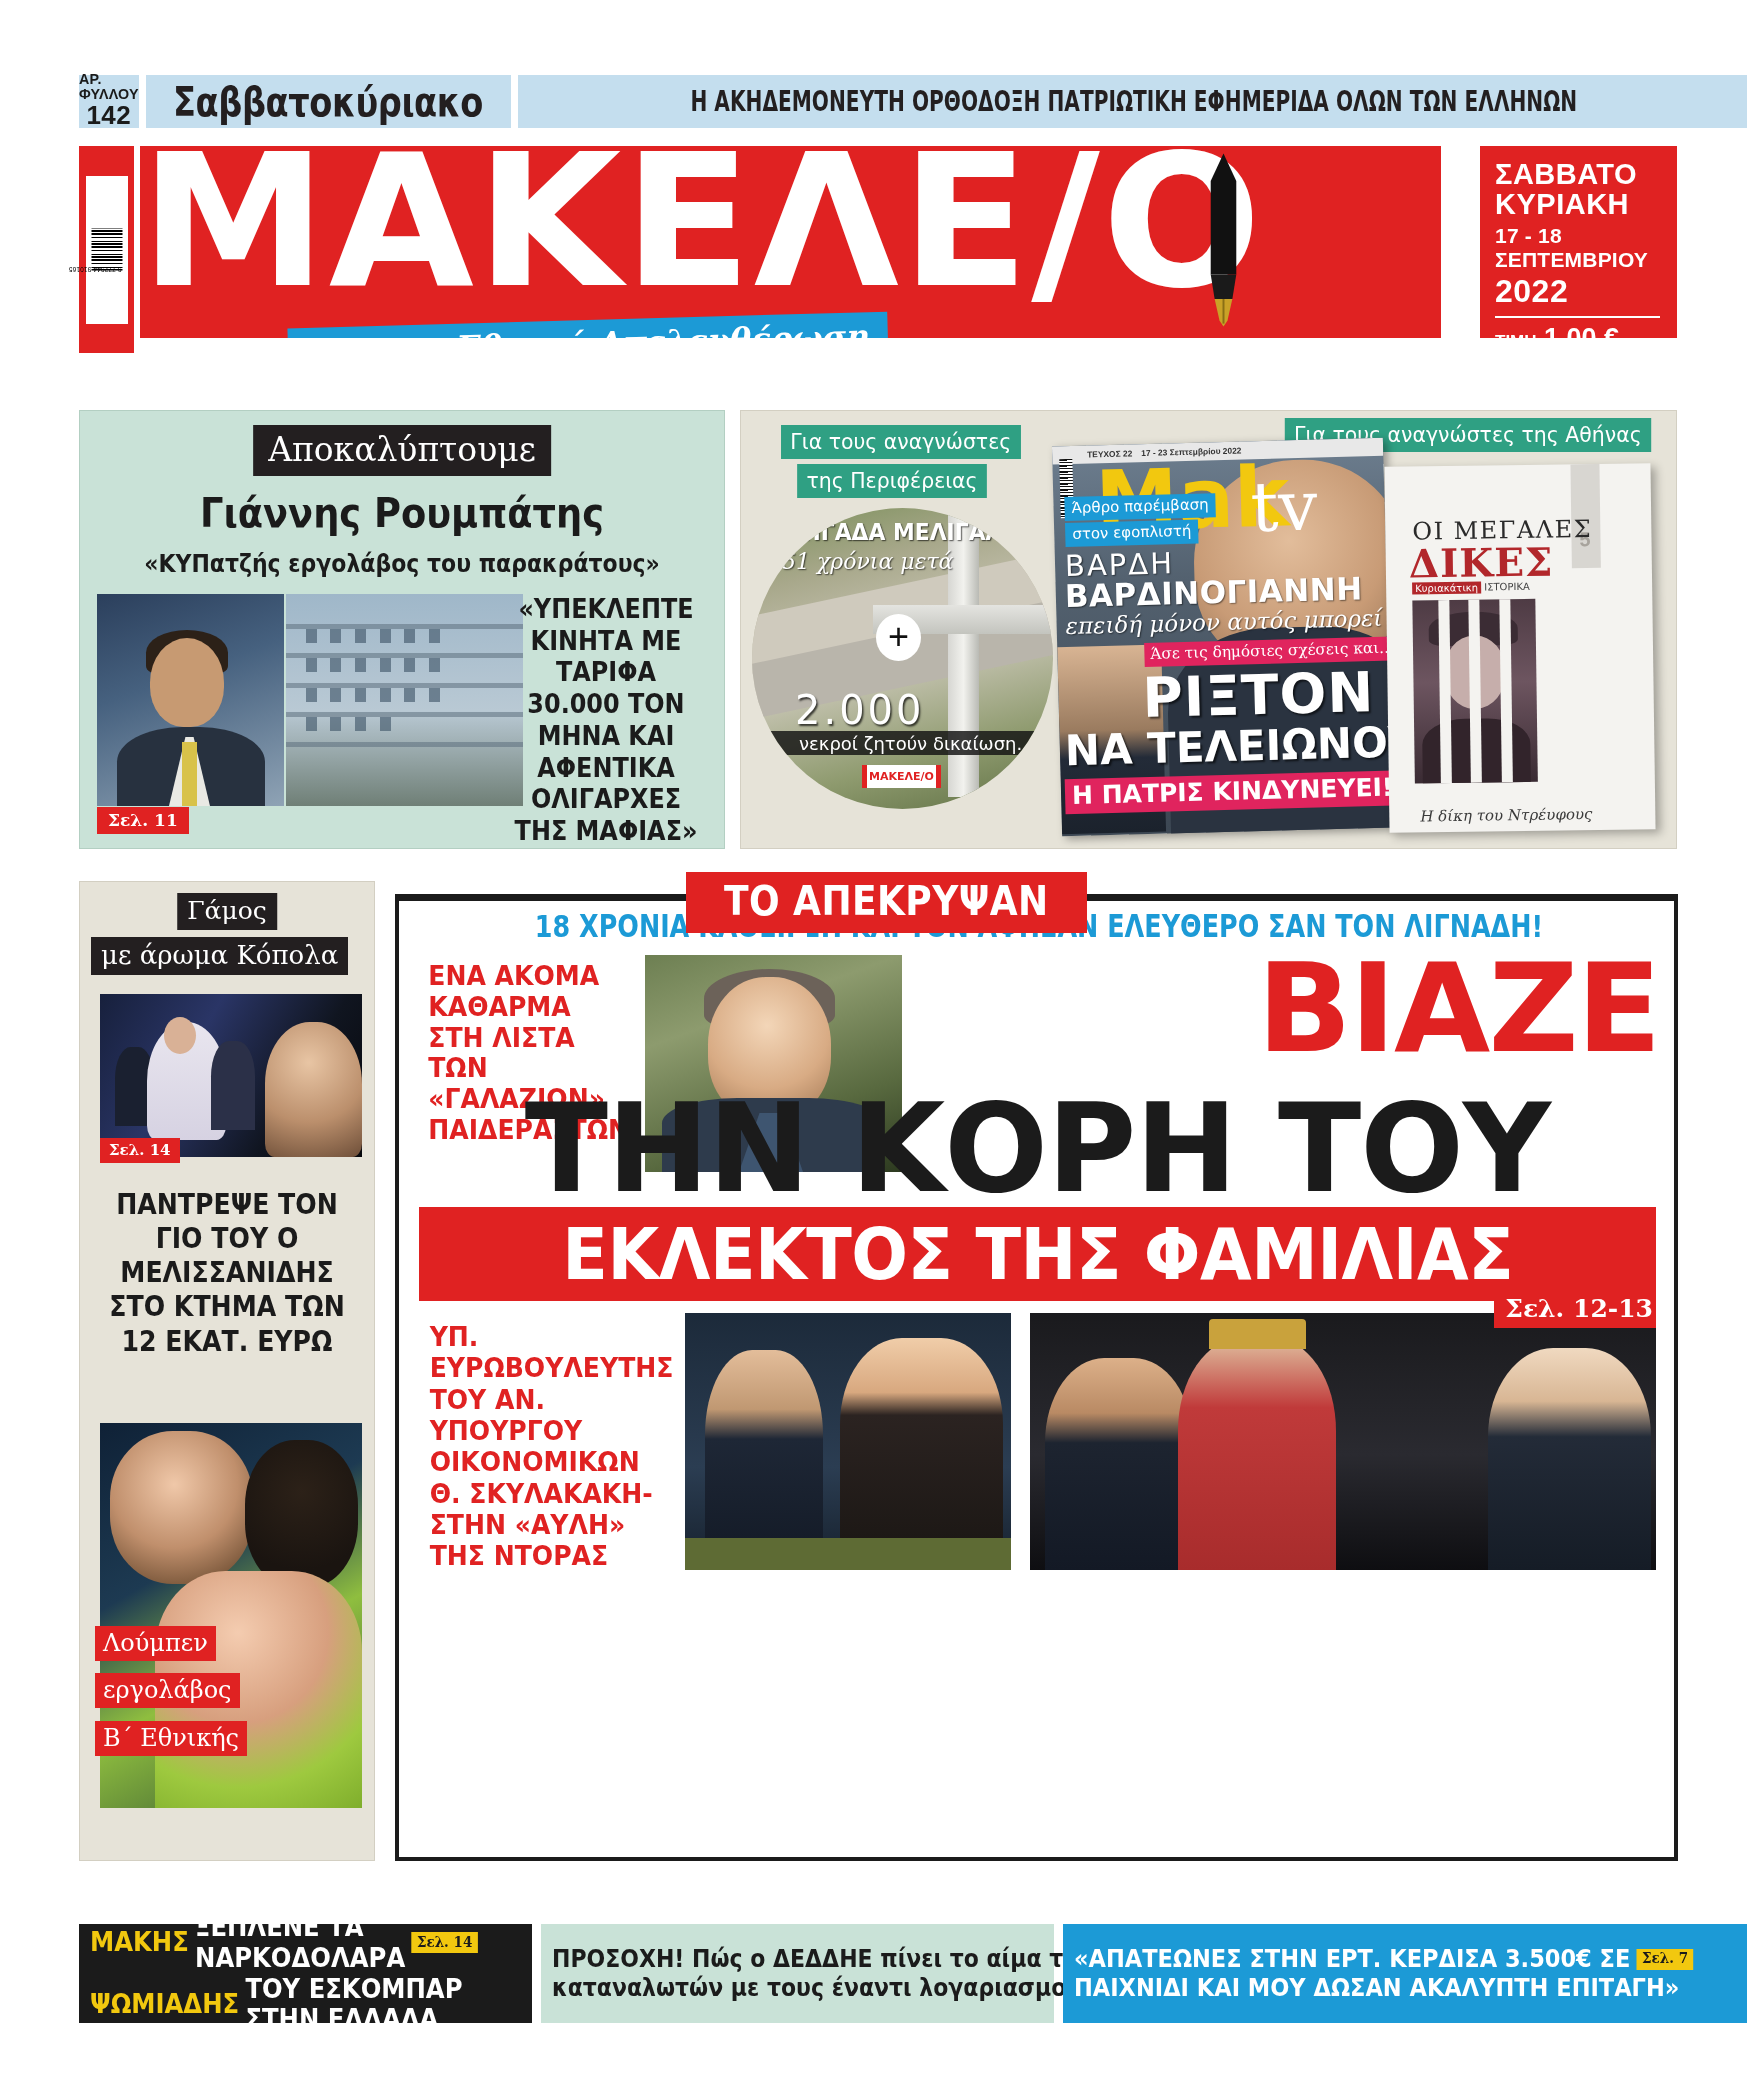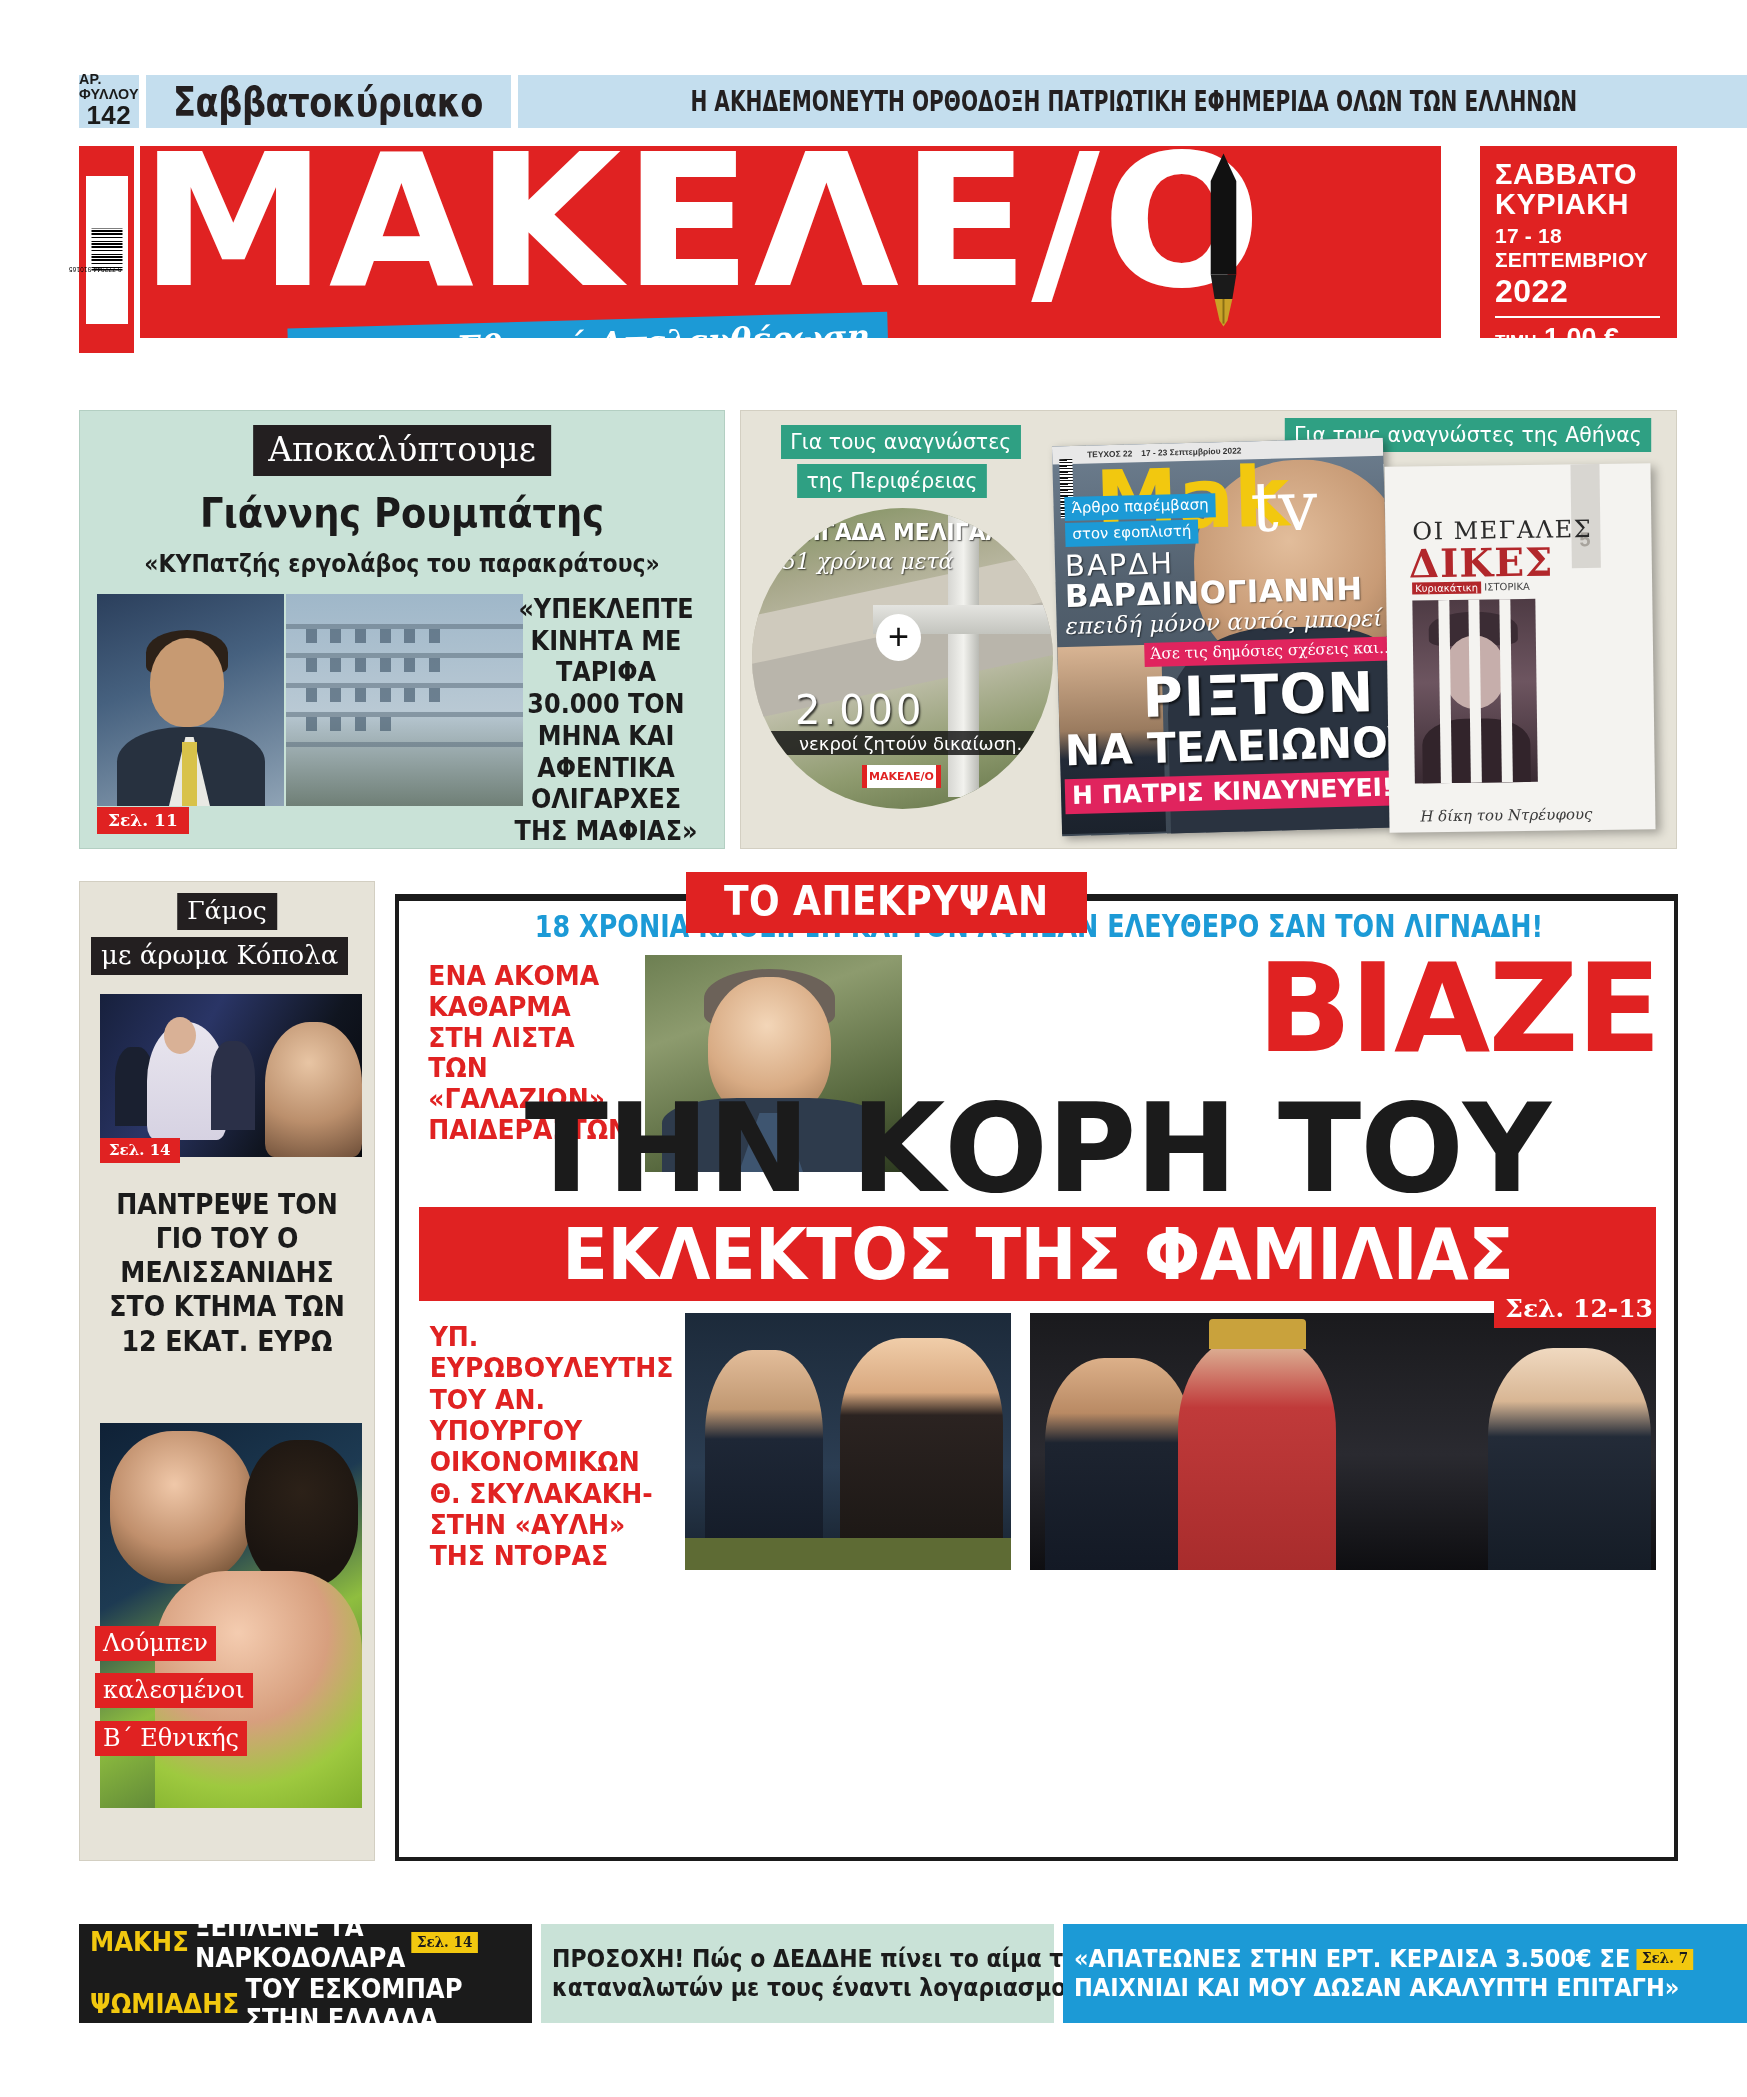--- a/index.html
+++ b/index.html
@@ -754,21 +754,21 @@
       <div class="melis"></div>
     </div>
     <div class="sb-sel1">Σελ. 14</div>
     <div class="sb-head">ΠΑΝΤΡΕΨΕ ΤΟΝ ΓΙΟ ΤΟΥ Ο ΜΕΛΙΣΣΑΝΙΔΗΣ ΣΤΟ ΚΤΗΜΑ ΤΩΝ 12 ΕΚΑΤ. ΕΥΡΩ</div>
     <div class="sb-photo2">
       <div class="p1"></div>
       <div class="p2"></div>
       <div class="p3"></div>
     </div>
     <div class="sb-lbl sb-lbl1">Λούμπεν</div>
-    <div class="sb-lbl sb-lbl2">καλεσμένοι</div>
+    <div class="sb-lbl sb-lbl2">εργολάβος</div>
     <div class="sb-lbl sb-lbl3">Β΄ Εθνικής</div>
   </div>
 
   <div class="rule-main"></div>
   <div class="main-tag">
     <span>ΤΟ ΑΠΕΚΡΥΨΑΝ</span>
   </div>
 
   <div class="main">
     <div class="m-kicker">18 ΧΡΟΝΙΑ ΚΑΘΕΙΡΞΗ ΚΑΙ ΤΟΝ ΑΦΗΣΑΝ ΕΛΕΥΘΕΡΟ ΣΑΝ ΤΟΝ ΛΙΓΝΑΔΗ!</div>

